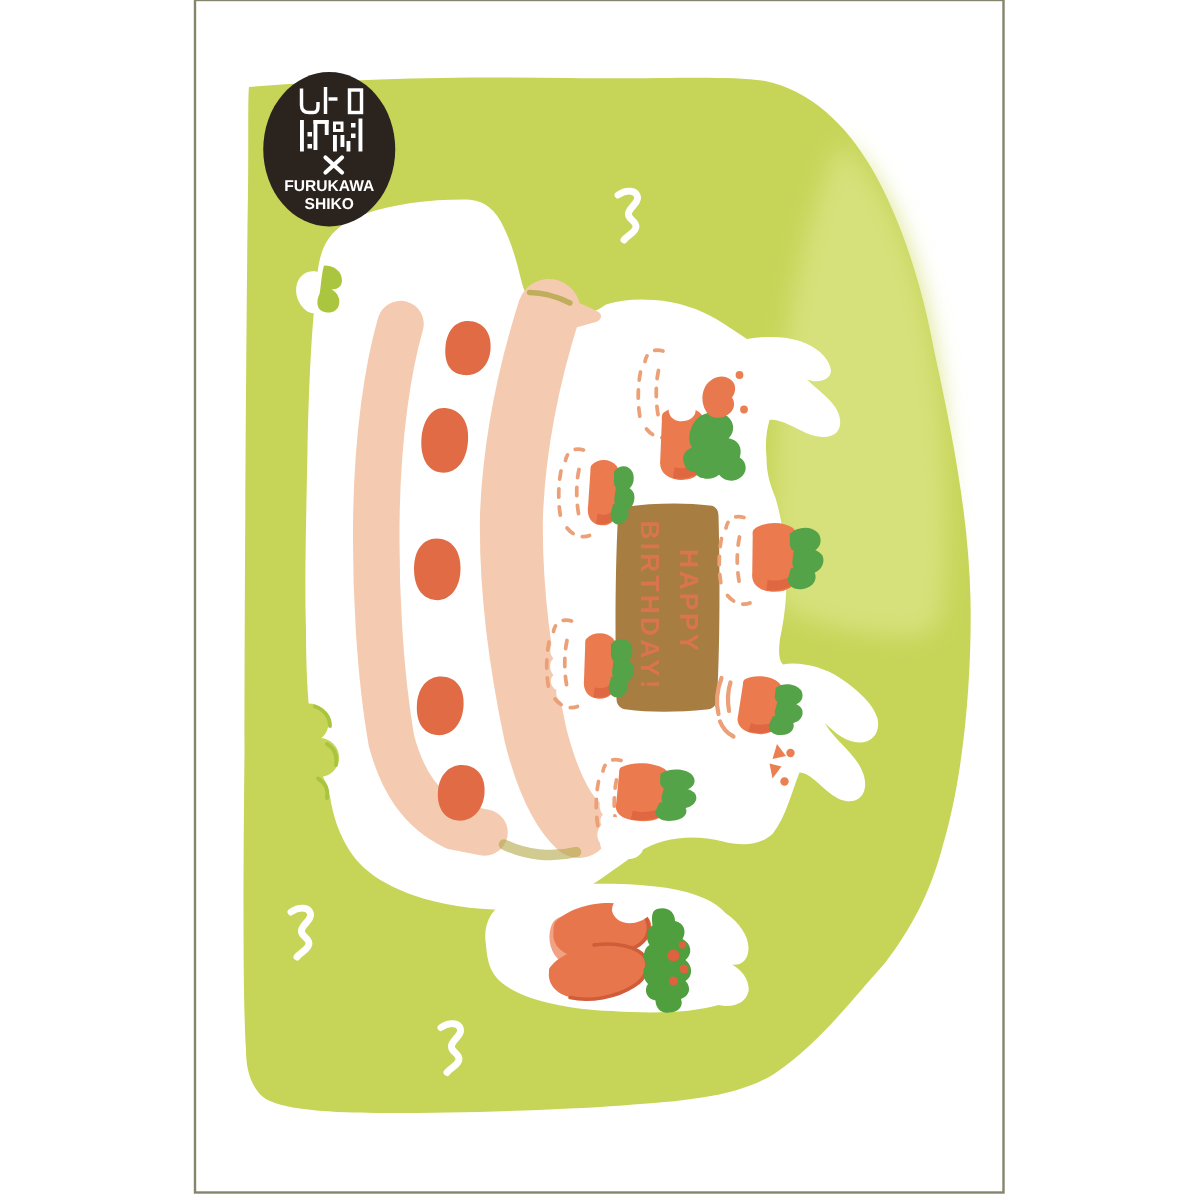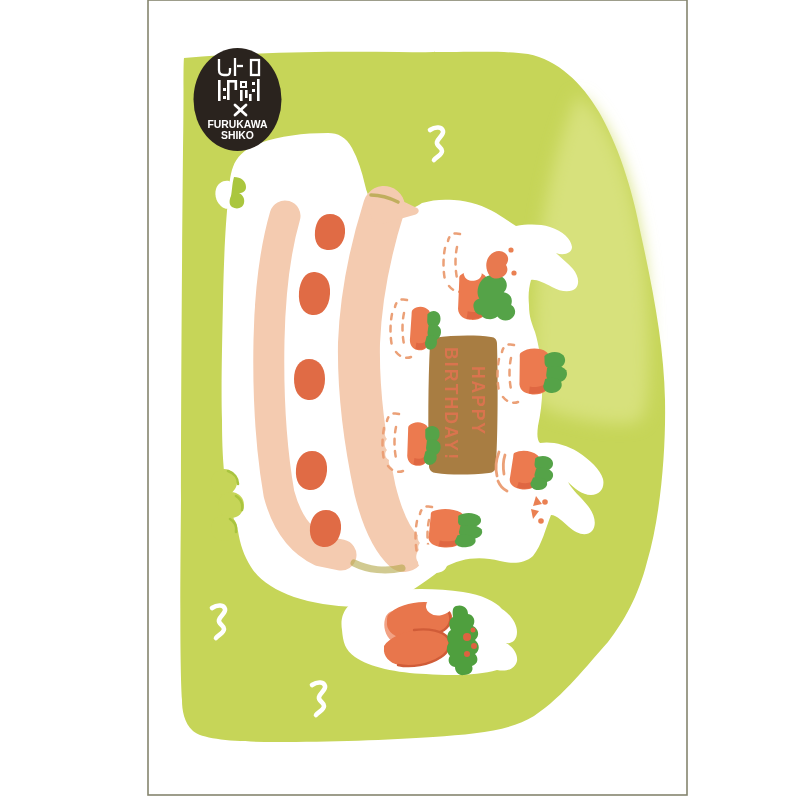--- a/index.html
+++ b/index.html
@@ -1,16 +1,16 @@
 <!DOCTYPE html>
 <html><head>
 <meta charset="utf-8">
 <style>
   html,body{margin:0;padding:0;background:#ffffff;}
-  .page{width:660px;height:800px;position:relative;font-family:"Liberation Sans",sans-serif;margin-left:18px;}
+  .page{width:660px;height:800px;position:relative;font-family:"Liberation Sans",sans-serif;}
 </style>
 </head>
 <body>
 <div class="page">
 <svg width="800" height="800" viewBox="0 0 800 800" xmlns="http://www.w3.org/2000/svg">
   <defs>
     <filter id="soft" x="-30%" y="-30%" width="160%" height="160%">
           <feGaussianBlur stdDeviation="8"></feGaussianBlur>
         </filter>
     <g id="carrot">

